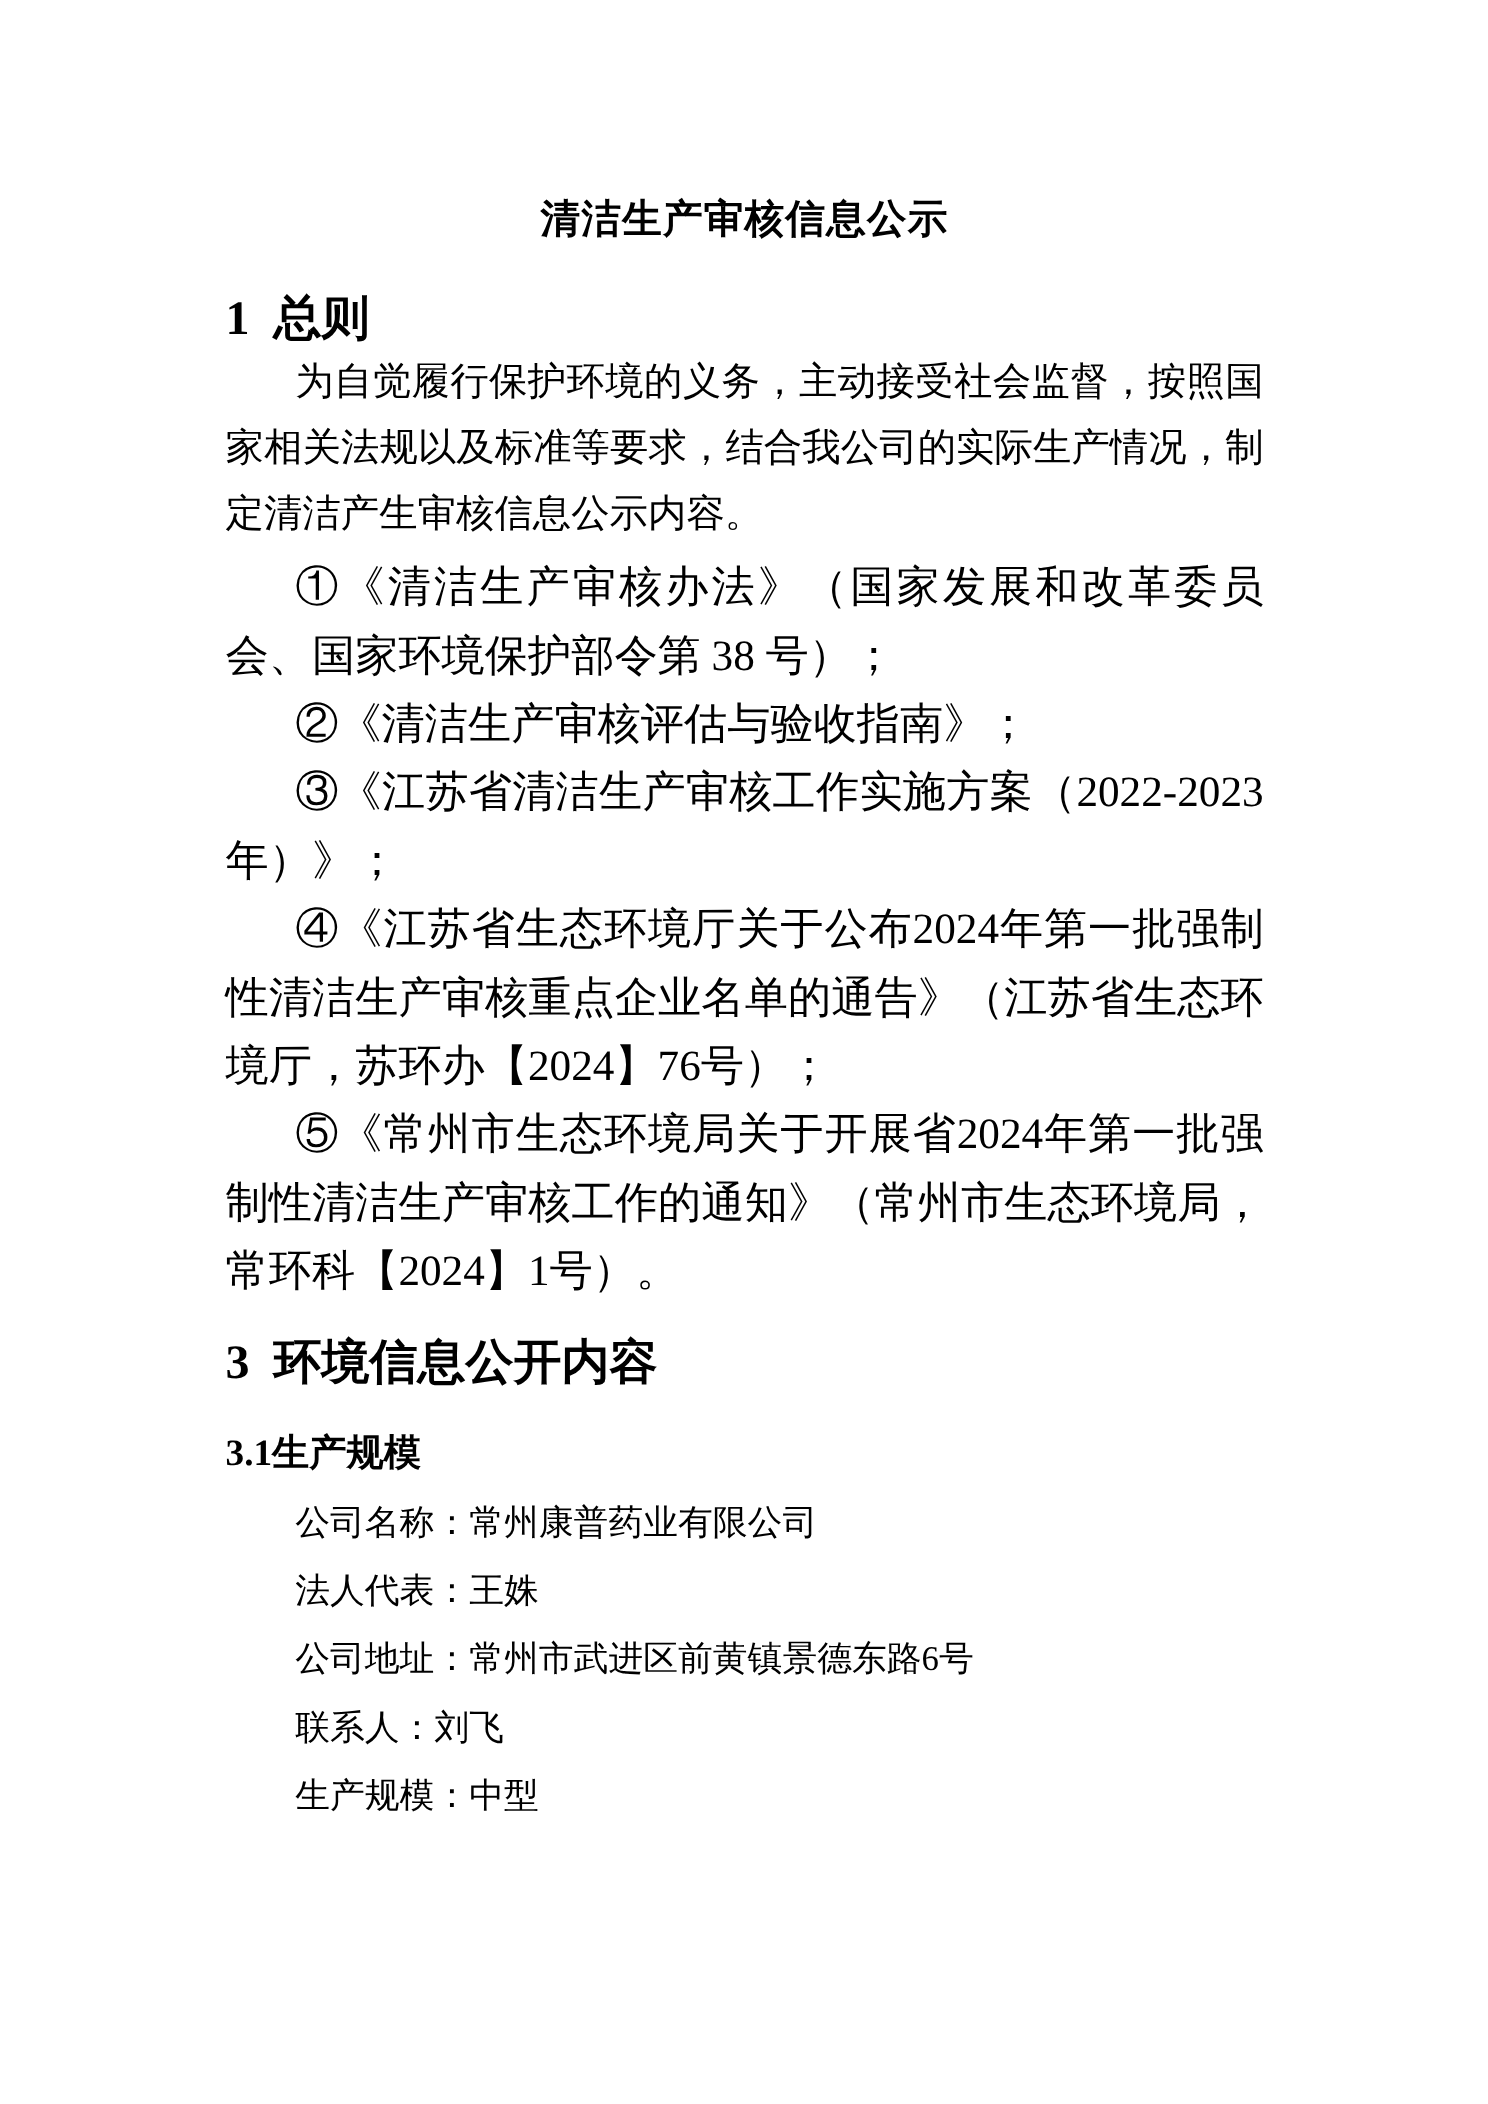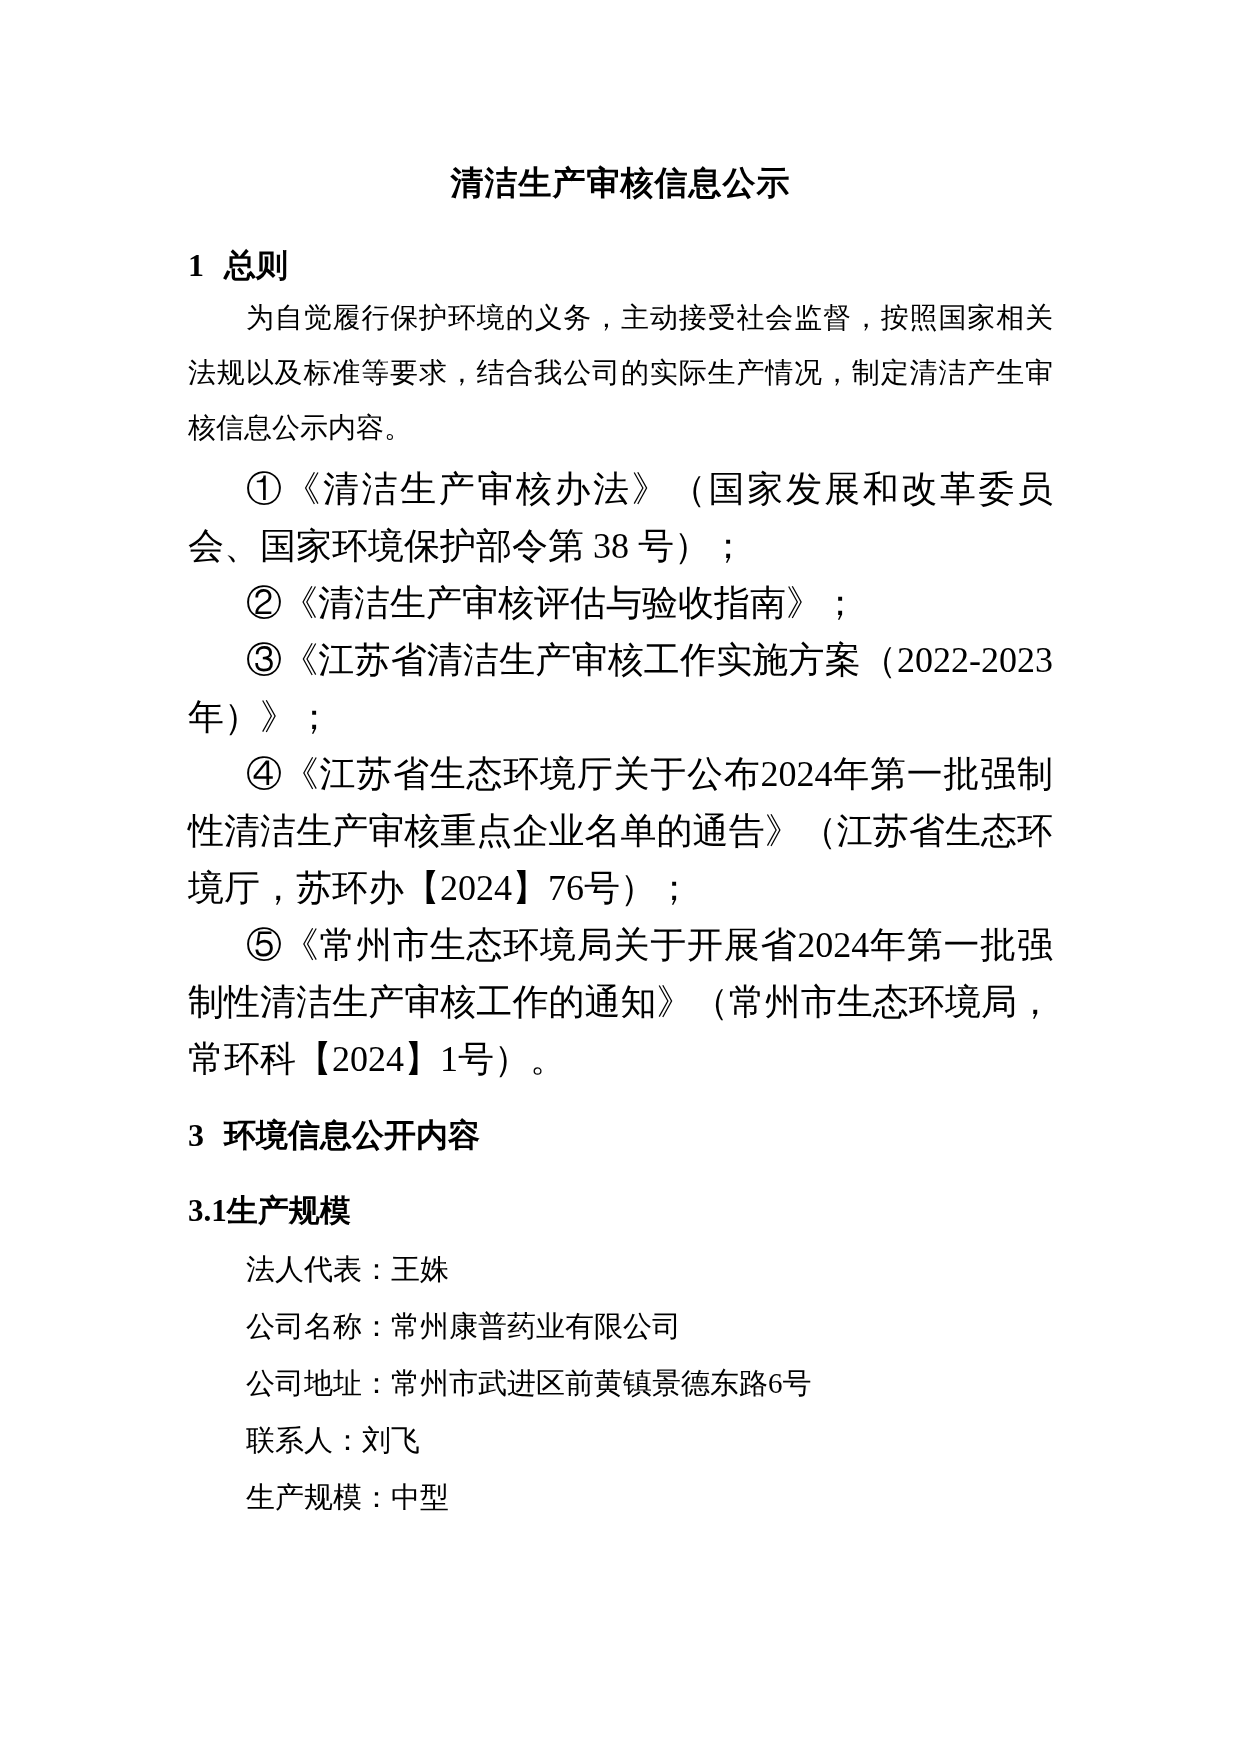--- a/index.html
+++ b/index.html
@@ -17,39 +17,39 @@
   .doc-title{
     margin:160px 0 0 0;
     font-size:33px;
     line-height:46px;
     font-weight:bold;
     text-align:center;
     letter-spacing:1px;
   }
   .h-l1{
     margin:36px 0 0 0;
-    font-size:32px;
+    font-size:40px;
     line-height:46px;
     font-weight:bold;
     text-align:left;
   }
   .h-l1.sec2{margin-top:26px;}
   .h-l1.sec3{margin-top:24px;}
   .h-l2{
     margin:31px 0 0 0;
     font-size:31px;
     line-height:44px;
     font-weight:bold;
     text-align:left;
   }
   .h-num{margin-right:20px;}
   .h-num-sub{}
   .para{
     margin:2px 0 0 0;
-    font-size:28px;
+    font-size:32px;
     line-height:55px;
     text-align:justify;
     text-indent:58px;
   }
   .ref-item{
     margin:0;
     font-size:36px;
     line-height:57px;
     text-align:justify;
     text-indent:58px;
@@ -82,20 +82,20 @@
     <p class="ref-item">③《江苏省清洁生产审核工作实施方案（2022-2023年）》；</p>
     <p class="ref-item">④《江苏省生态环境厅关于公布2024年第一批强制性清洁生产审核重点企业名单的通告》（江苏省生态环境厅，苏环办【2024】76号）；</p>
     <p class="ref-item">⑤《常州市生态环境局关于开展省2024年第一批强制性清洁生产审核工作的通知》（常州市生态环境局，常环科【2024】1号）。</p>
   </div>
 
   <h2 class="h-l1 sec3"><span class="h-num">3</span><span>环境信息公开内容</span></h2>
 
   <h3 class="h-l2"><span class="h-num-sub">3.1</span><span>生产规模</span></h3>
 
   <div class="info-list">
+    <p class="info-line">公司名称：常州康普药业有限公司</p>
     <p class="info-line">法人代表：王姝</p>
-    <p class="info-line">公司名称：常州康普药业有限公司</p>
     <p class="info-line">公司地址：常州市武进区前黄镇景德东路6号</p>
     <p class="info-line">联系人：刘飞</p>
     <p class="info-line">生产规模：中型</p>
   </div>
 
 </div>
 
 </body></html>

